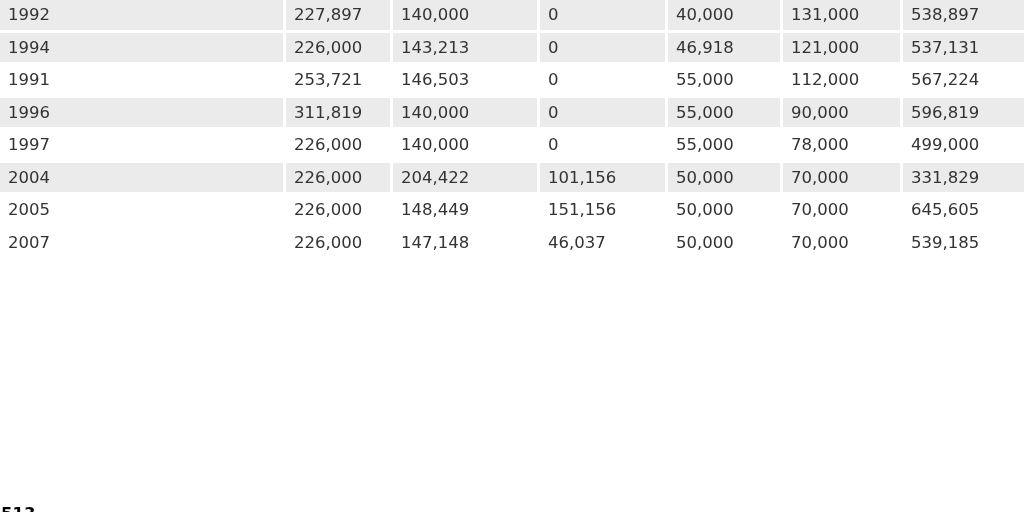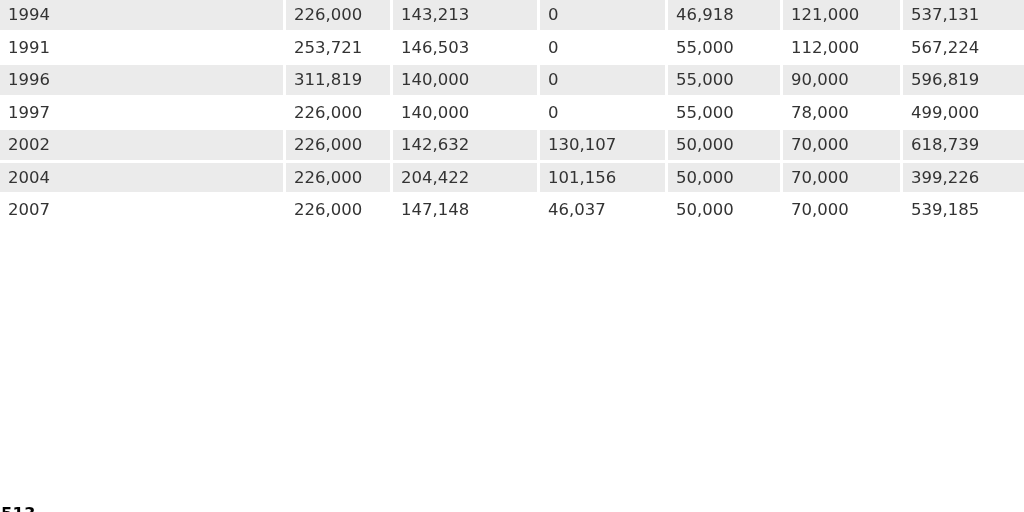--- a/index.html
+++ b/index.html
@@ -69,20 +69,29 @@
         <col style="width:286px">
         <col style="width:107px">
         <col style="width:147px">
         <col style="width:128px">
         <col style="width:115px">
         <col style="width:120px">
         <col style="width:121px">
       </colgroup>
       <tbody>
           <tr class="striped">
+            <td>1992</td>
+            <td>227,897</td>
+            <td>140,000</td>
+            <td>0</td>
+            <td>40,000</td>
+            <td>131,000</td>
+            <td>538,897</td>
+          </tr>
+          <tr class="striped">
             <td>1994</td>
             <td>226,000</td>
             <td>143,213</td>
             <td>0</td>
             <td>46,918</td>
             <td>121,000</td>
             <td>537,131</td>
           </tr>
           <tr>
             <td>1991</td>
@@ -105,36 +114,36 @@
           <tr>
             <td>1997</td>
             <td>226,000</td>
             <td>140,000</td>
             <td>0</td>
             <td>55,000</td>
             <td>78,000</td>
             <td>499,000</td>
           </tr>
           <tr class="striped">
-            <td>2002</td>
-            <td>226,000</td>
-            <td>142,632</td>
-            <td>130,107</td>
-            <td>50,000</td>
-            <td>70,000</td>
-            <td>618,739</td>
-          </tr>
-          <tr class="striped">
             <td>2004</td>
             <td>226,000</td>
             <td>204,422</td>
             <td>101,156</td>
             <td>50,000</td>
             <td>70,000</td>
-            <td>399,226</td>
+            <td>331,829</td>
+          </tr>
+          <tr>
+            <td>2005</td>
+            <td>226,000</td>
+            <td>148,449</td>
+            <td>151,156</td>
+            <td>50,000</td>
+            <td>70,000</td>
+            <td>645,605</td>
           </tr>
           <tr>
             <td>2007</td>
             <td>226,000</td>
             <td>147,148</td>
             <td>46,037</td>
             <td>50,000</td>
             <td>70,000</td>
             <td>539,185</td>
           </tr>

